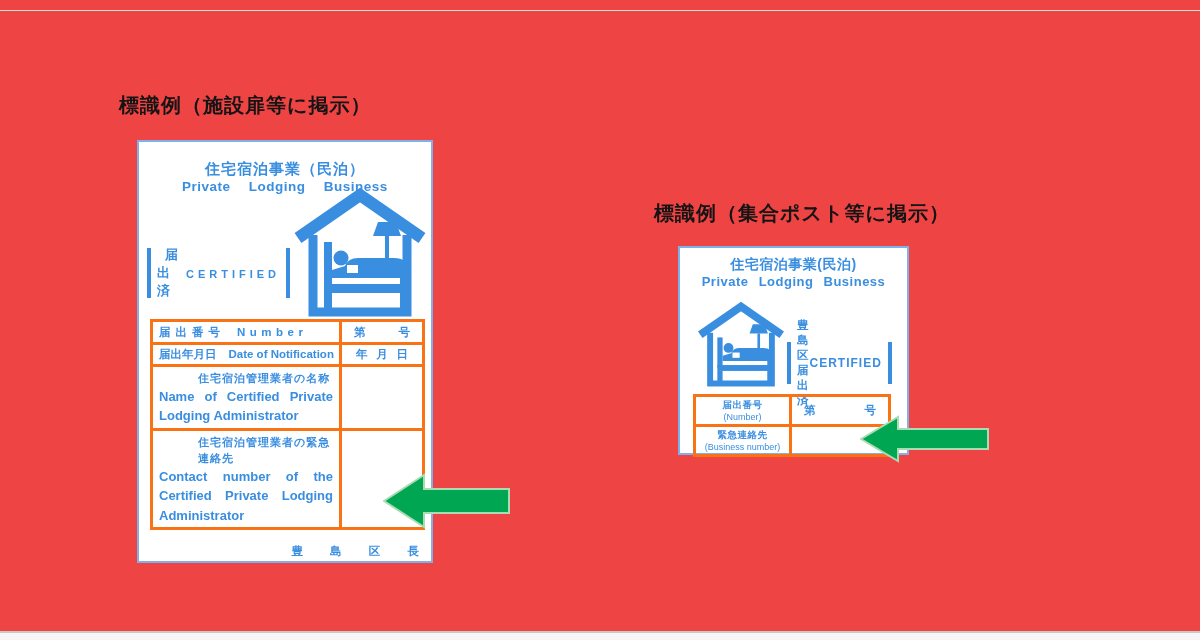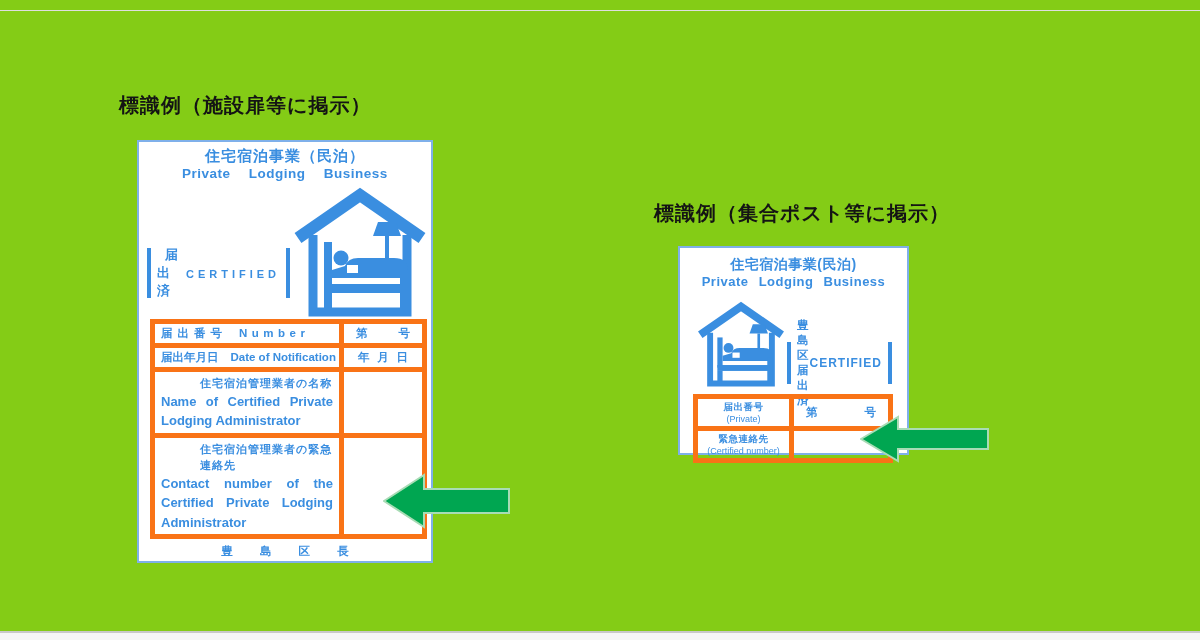--- a/index.html
+++ b/index.html
@@ -1,34 +1,34 @@
 <!DOCTYPE html>
 <html><head>
 <meta charset="utf-8">
 <style>
   * { margin:0; padding:0; box-sizing:border-box; }
   html,body { background:#ffffff; }
   body { font-family:"Liberation Sans","DejaVu Sans",sans-serif; }
-  .page { position:relative; width:1200px; height:640px; background:#84cc16; overflow:hidden; }
+  .page { position:relative; width:1200px; height:640px; background:#ef4444; overflow:hidden; }
 
   .page-top-line { position:absolute; left:0; top:10px; width:1200px; height:1px; background:#dedede; }
   .page-bottom-line { position:absolute; left:0; top:631px; width:1200px; height:2px; background:#c9c9c9; }
   .page-bottom-area { position:absolute; left:0; top:633px; width:1200px; height:7px; background:#f6f6f6; }
 
   .caption { position:absolute; color:#141414; font-weight:700; font-size:20px; letter-spacing:1px; white-space:nowrap; }
   .caption-left { left:119px; top:92px; }
   .caption-right { left:654px; top:200px; }
 
   
   .card { position:absolute; background:#ffffff; border:2px solid #7fb0ea; }
   .card-left  { left:137px; top:140px; width:296px; height:423px; }
   .card-right { left:678px; top:246px; width:231px; height:209px; }
 
   .card-header { position:absolute; left:0; width:100%; text-align:center; color:#3a8ee0; }
-  .card-left  .card-header { top:5px; }
+  .card-left  .card-header { top:18px; }
   .card-right .card-header { top:8px; }
   .card-header .jp { font-weight:700; }
   .card-left  .card-header .jp { font-size:15px; letter-spacing:1px; }
   .card-right .card-header .jp { font-size:14px; letter-spacing:0.5px; }
   .card-header .en { font-weight:700; }
   .card-left  .card-header .en { font-size:13.5px; word-spacing:14px; letter-spacing:0.5px; }
   .card-right .card-header .en { font-size:13px; word-spacing:6px; letter-spacing:0.5px; }
 
   
   .badge { position:absolute; display:flex; align-items:stretch; color:#3a8ee0; }
@@ -42,21 +42,21 @@
   .badge-right { left:107px; top:94px;  width:91px; height:42px; }
   .badge-right .jp { font-size:11.5px; font-weight:700; letter-spacing:1px; }
   .badge-right .en { font-size:12px; font-weight:700; letter-spacing:1px; }
 
   .house { position:absolute; }
   .house-left  { left:151px; top:44px; width:140px; height:132px; }
   .house-right { left:15px;  top:52px; width:92px;  height:88px; }
 
   
   table.sign-table { position:absolute; border-collapse:collapse; table-layout:fixed; color:#3a8ee0; }
-  table.sign-table td { border:5px solid #f97316; vertical-align:middle; padding:2px 6px; }
+  table.sign-table td { border:3px solid #f97316; vertical-align:middle; padding:2px 6px; }
   .card-left  table.sign-table { left:11px; top:177px; width:272px; }
   .card-right table.sign-table { left:13px; top:146px; width:195px; }
 
   .lab-inline { display:flex; align-items:baseline; gap:12px; white-space:nowrap; }
   .jp-lab { font-weight:700; font-size:11.5px; }
   .jp-lab.sp { letter-spacing:5px; }
   .en-lab { font-weight:700; font-size:11.5px; }
   .en-lab.sp { letter-spacing:4.5px; }
   .jp-block { font-weight:700; font-size:11px; letter-spacing:1px; line-height:1.45; padding-top:2px;margin-left:39px; }
   .en-block { font-weight:700; font-size:13px; line-height:1.5; text-align:justify; }
@@ -67,21 +67,21 @@
                font-weight:700; font-size:11.5px; color:#3a8ee0; }
 
   .r-h22 { height:23px; } .r-h21 { height:20px; } .r-h56 { height:56px; }
   .r-h48 { height:48px; } .r-h70 { height:71px; }
   .rr-h26 { height:26px; }
 
   .card-right .cell-c { text-align:center; }
   .card-right .jp-small { font-weight:700; font-size:9.5px; letter-spacing:0.5px; }
   .card-right .en-small { font-size:9px; }
 
-  .card-footer { position:absolute; left:0; top:402px; width:100%; text-align:center;
+  .card-footer { position:absolute; left:0; top:402px; width:100%; text-align:right;
                  color:#3a8ee0; font-weight:700; font-size:11.5px; letter-spacing:12px; text-indent:12px; }
 
   .arrow { position:absolute; z-index:5; }
   .arrow-left  { left:383px; top:472px; }
   .arrow-right { left:860px; top:415px; }
 </style>
 </head>
 <body>
 
 <div class="page">
@@ -210,33 +210,33 @@
 
     <table class="sign-table">
       <colgroup>
           <col style="width:96px">
           <col style="width:99px">
         </colgroup>
       <tbody>
           <tr class="rr-h26">
         <td class="cell-c">
           <div class="jp-small">届出番号</div>
-          <div class="en-small">(Private)</div>
+          <div class="en-small">(Number)</div>
         </td>
         <td>
           <div class="val-split">
             <span>第</span>
             <span>号</span>
           </div>
         </td>
       </tr>
       <tr class="rr-h26">
         <td class="cell-c">
           <div class="jp-small">緊急連絡先</div>
-          <div class="en-small">(Certified number)</div>
+          <div class="en-small">(Business number)</div>
         </td>
         <td></td>
       </tr>
     </tbody>
       </table>
   </div>
 
   <svg class="arrow arrow-left" width="128" height="58">
     <polygon points="1,29 41,3 41,17 126,17 126,41 41,41 41,55" fill="#00A651" stroke="#A8DCB5" stroke-width="2"></polygon>
   </svg>

